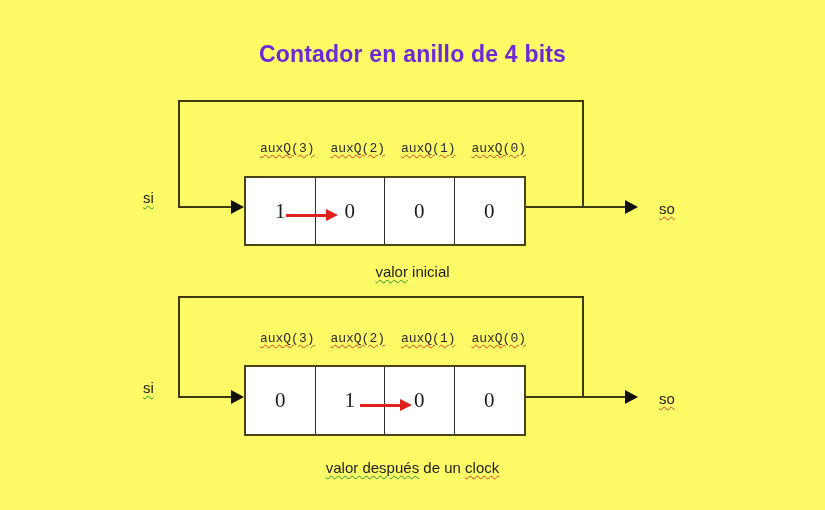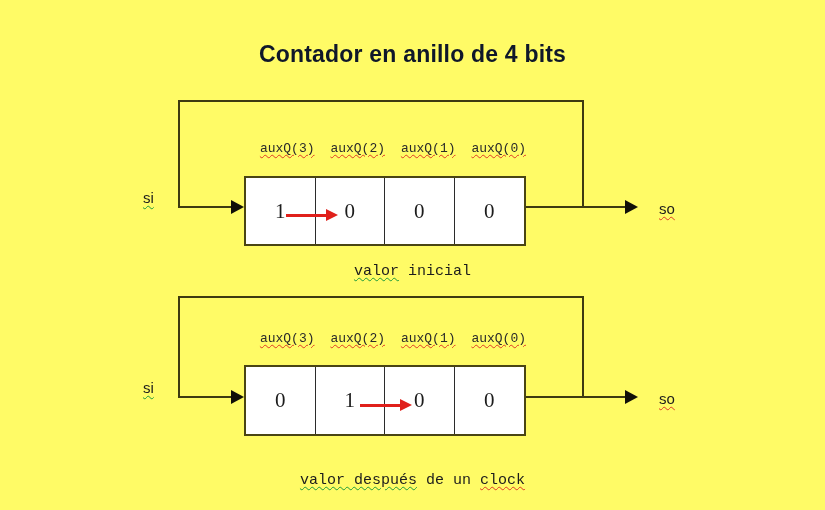--- a/index.html
+++ b/index.html
@@ -22,21 +22,21 @@
 
   
   .title {
     position: absolute;
     left: 0;
     top: 41px;
     width: 825px;
     text-align: center;
     font-size: 23px;
     font-weight: bold;
-    color: #0f172a;
+    color: #6d28d9;
     letter-spacing: 0.2px;
     font-family: "Liberation Sans", sans-serif;
   }
 
   
   .wire {
     position: absolute;
     background: #3d3a10;
   }
   .wire-h { height: 2px; }
@@ -126,21 +126,21 @@
     border-bottom: 6.5px solid transparent;
     border-left: 12px solid #e0201b;
   }
 
   
   .caption {
     position: absolute;
     width: 825px;
     left: 0;
     text-align: center;
-    font-family: Liberation Mono, monospace;
+    font-family: Liberation Sans, sans-serif;
     font-size: 15px;
     color: #1c1c1c;
   }
 </style>
 </head>
 <body>
 
 <div id="stage">
 
   <div class="title">Contador en anillo de 4 bits</div>
@@ -226,17 +226,17 @@
 
   <div class="register" style="left:244px; top:365px; width:282px; height:71px;">
     <div class="cell">0</div>
     <div class="cell">1</div>
     <div class="cell">0</div>
     <div class="cell">0</div>
   </div>
 
   <div class="shift-arrow" style="left:360px; top:404px; width:41px;"></div>
 
-  <div class="caption" style="top:472px;">
+  <div class="caption" style="top:459px;">
     <span class="sq-green">valor después</span><span>&nbsp;</span><span>de un</span><span>&nbsp;</span><span class="sq-red">clock</span>
   </div>
 
 </div>
 
 </body></html>

